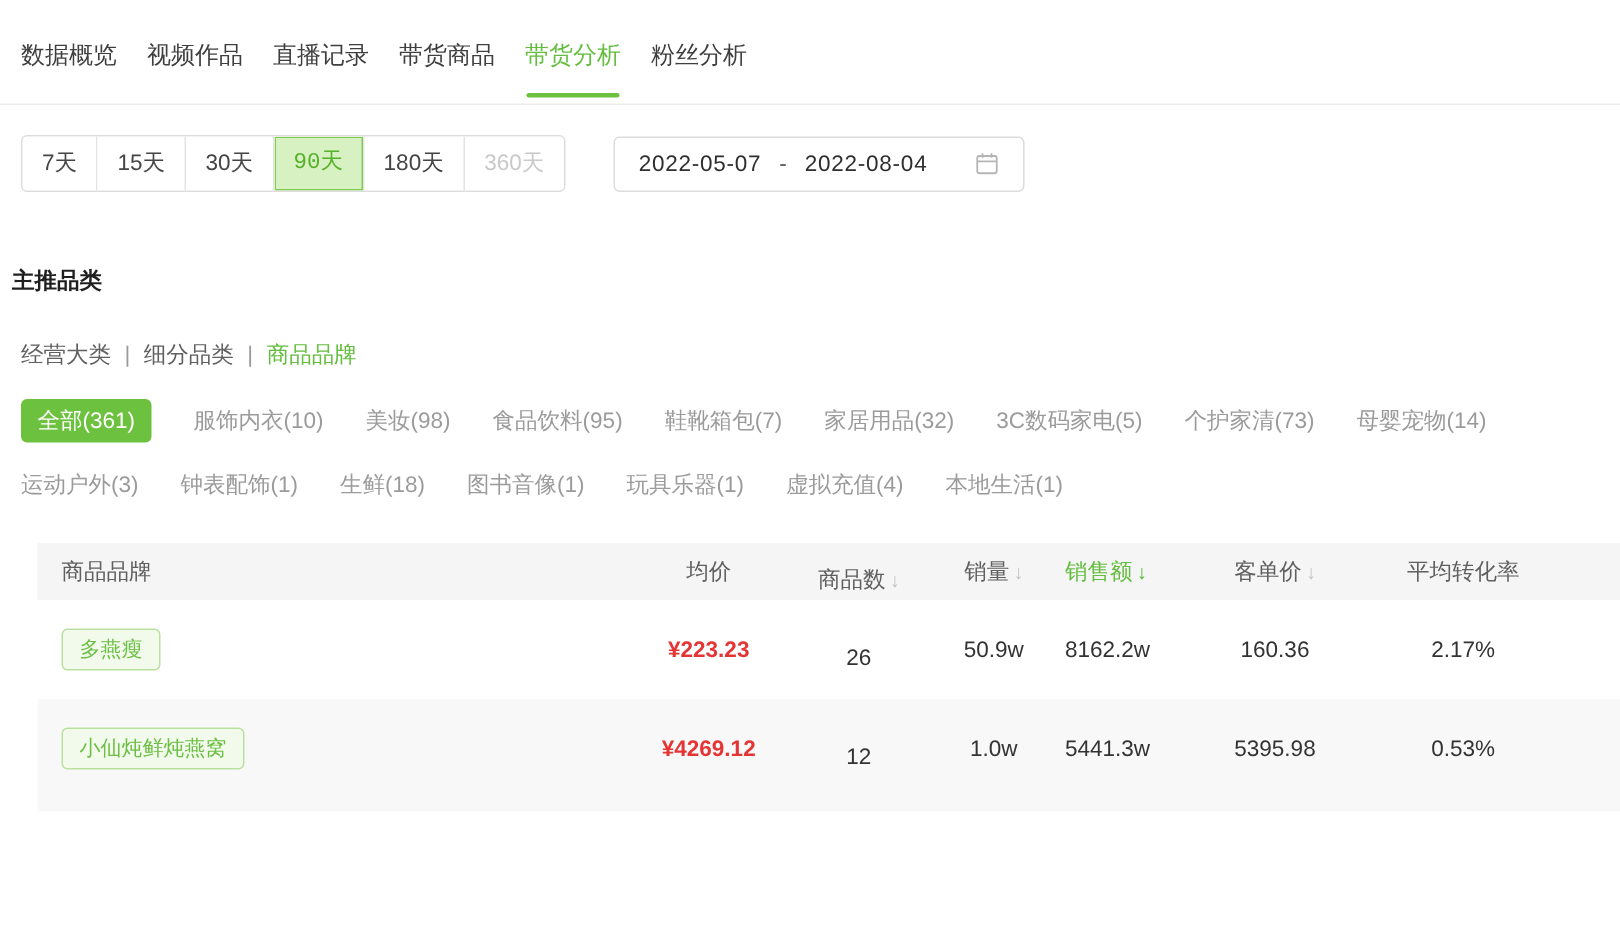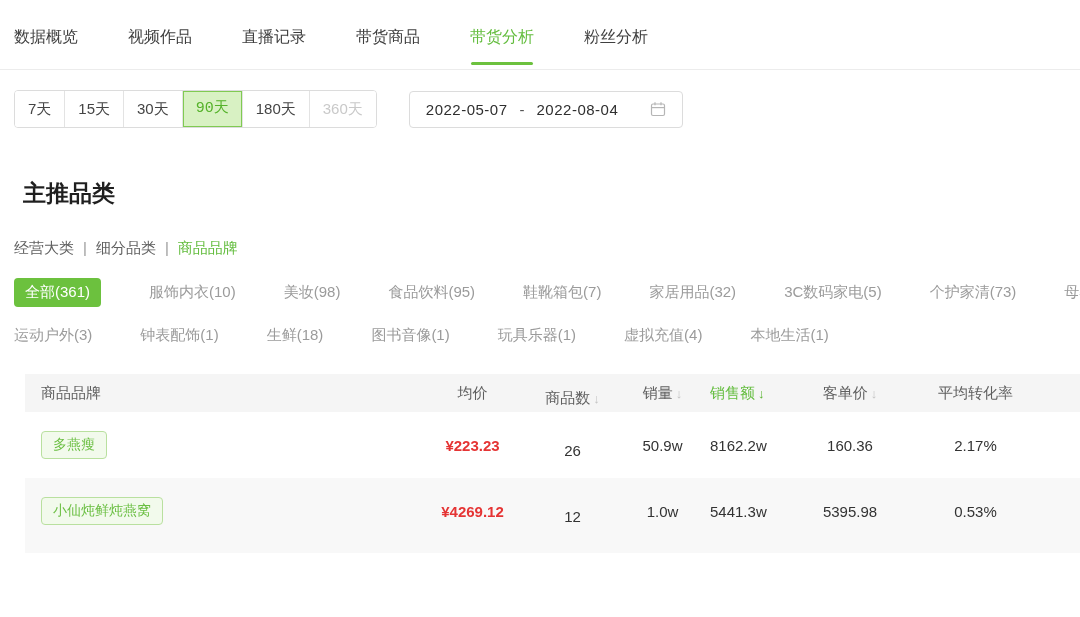--- a/index.html
+++ b/index.html
@@ -1,20 +1,20 @@
 <!DOCTYPE html>
 <html><head>
 <meta charset="utf-8">
 <style>
   * { margin:0; padding:0; box-sizing:border-box; }
   html,body { width:1080px; height:617px; overflow:hidden; background:#fff;
     font-family:"Liberation Sans","DejaVu Sans",sans-serif; color:#333; }
 
   
-  .top-nav { display:flex; gap:50px; padding:27px 0 4px 14px; height:70px;
+  .top-nav { display:flex; gap:20px; padding:27px 0 4px 14px; height:70px;
     border-bottom:1px solid #ececec; }
   .tab { position:relative; font-size:16px; color:#3f3f3f; padding-bottom:12px;
     cursor:pointer; white-space:nowrap; }
   .tab.active { color:#64bd3f; font-weight:500; }
   .tab.active::after { content:""; position:absolute; left:1px; right:1px; bottom:0;
     height:3px; background:#6cc13e; border-radius:2px; }
 
   
   .toolbar { display:flex; align-items:center; gap:32px; margin:20px 0 0 14px; }
   .day-group { display:flex; border:1px solid #dcdcdc; border-radius:4px; overflow:hidden; }
@@ -24,30 +24,30 @@
   .day-btn.selected { background:#d8f1c3; color:#55b22a;
     box-shadow:inset 0 0 0 1px #80ca52;font-family:Liberation Mono, monospace; }
   .day-btn.disabled { color:#c9c9c9; cursor:default; }
   .date-box { display:flex; align-items:center; border:1px solid #dcdcdc;
     border-radius:4px; padding:9px 16px; font-size:15px; color:#2f2f2f; cursor:pointer; }
   .date-box .d { letter-spacing:.5px; }
   .date-box .sep { margin:0 12px; color:#555; }
   .date-box svg { margin-left:32px; display:block; }
 
   
-  .section-title { font-size:23px; font-weight:700; color:#1f1f1f; margin:50px 0 0 23px; }
+  .section-title { font-size:15px; font-weight:700; color:#1f1f1f; margin:50px 0 0 8px; }
   .subtabs { display:flex; align-items:center; margin:30px 0 0 14px; font-size:15px; }
   .subtab { color:#606060; cursor:pointer; }
   .subtab + .subtab::before { content:attr(data-sep); color:#9a9a9a; margin:0 9px;
     font-weight:400; }
   .subtab.active { color:#64bd3f; }
 
   
   .cats { margin:20px 0 0 14px; }
-  .cat-row { display:flex; align-items:center; gap:48px; margin-bottom:14px; }
+  .cat-row { display:flex; align-items:center; gap:28px; margin-bottom:14px; }
   .chip { font-size:15px; color:#9b9b9b; cursor:pointer; padding:5px 0; border-radius:4px;
     white-space:nowrap; }
   .chip.selected { background:#6cc13e; color:#fff; padding:5px 11px; }
 
   
   .table { margin:24px 0 0 25px; width:1055px; }
   .thead { display:flex; align-items:center; height:38px; background:#f5f5f5;
     font-size:15px; color:#5f5f5f; }
   .tr { display:flex; align-items:center; height:66px; font-size:15px; color:#333; cursor:default; }
   .rows > div:nth-of-type(even) { background:#f8f8f8; }

